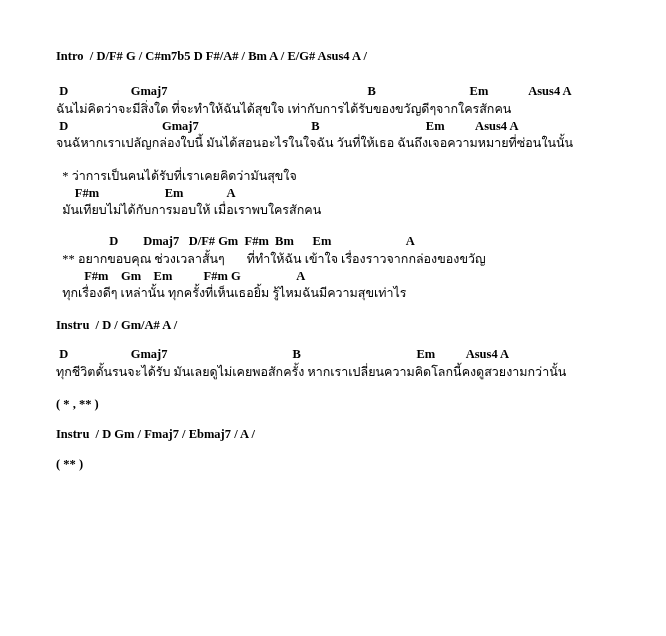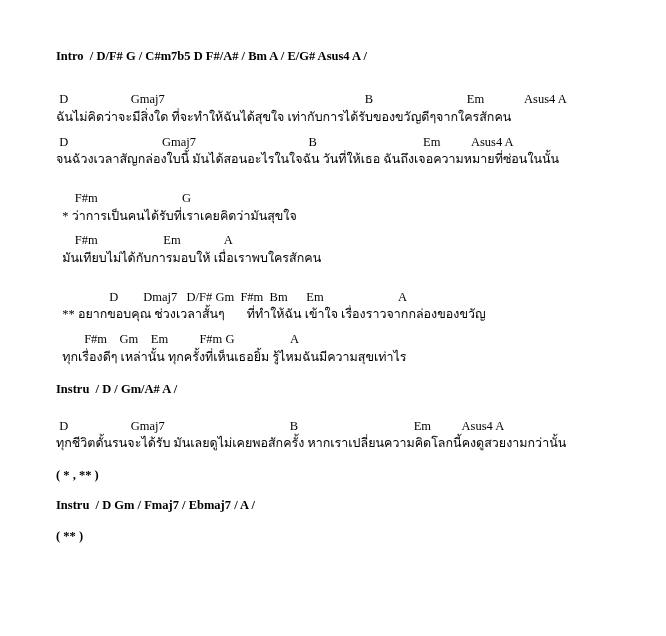--- a/index.html
+++ b/index.html
@@ -20,26 +20,25 @@
     height: 636px;
     padding: 0;
   }
   .block {
     position: relative;
     margin: 0;
   }
   
   .chords {
     font-family: "Liberation Serif", serif;
-    font-weight: normal;
+    font-weight: bold;
     font-size: 12.5px;
     white-space: pre;
     line-height: 1.25;
     letter-spacing: 0px;
-    margin-top: 8px;
   }
   .lyrics {
     font-family: Liberation Serif, serif;
     font-size: 12.5px;
     white-space: pre;
     line-height: 1.5;
   }
   .section-line {
     font-family: "Liberation Serif", serif;
     font-weight: bold;
@@ -64,27 +63,26 @@
     <div class="block">
       <div class="section-line"><span>Intro</span>  <span>/ D/F# G / C#m7b5 D F#/A# / Bm A / E/G# Asus4 A /</span></div>
     </div>
 
     <div class="spacer-lg"></div>
 
     <div class="block">
       <div class="chords"> D                    Gmaj7                                                                B                              Em             Asus4 A</div>
       <div class="lyrics">ฉันไม่คิดว่าจะมีสิ่งใด ที่จะทำให้ฉันได้สุขใจ เท่ากับการได้รับของขวัญดีๆจากใครสักคน</div>
       <div class="chords"> D                              Gmaj7                                    B                                  Em          Asus4 A</div>
-      <div class="lyrics">จนฉัวงเวลาสัญกล่องใบนี้ มันได้สอนอะไรในใจฉัน วันที่ให้เธอ ฉันถึงเจอความหมายที่ซ่อนในนั้น</div>
+      <div class="lyrics">จนฉัหากเราเปลัญกล่องใบนี้ มันได้สอนอะไรในใจฉัน วันที่ให้เธอ ฉันถึงเจอความหมายที่ซ่อนในนั้น</div>
     </div>
 
     <div class="spacer-md"></div>
 
     <div class="block">
-      <div class="chords">      F#m                           G</div>
       <div class="lyrics">  * ว่าการเป็นคนได้รับที่เราเคยคิดว่ามันสุขใจ</div>
       <div class="chords">      F#m                     Em              A</div>
       <div class="lyrics">  มันเทียบไม่ได้กับการมอบให้ เมื่อเราพบใครสักคน</div>
     </div>
 
     <div class="spacer-md"></div>
 
     <div class="block">
       <div class="chords">                 D        Dmaj7   D/F# Gm  F#m  Bm      Em                        A</div>
       <div class="lyrics">  ** อยากขอบคุณ ช่วงเวลาสั้นๆ       ที่ทำให้ฉัน เข้าใจ เรื่องราวจากกล่องของขวัญ</div>

